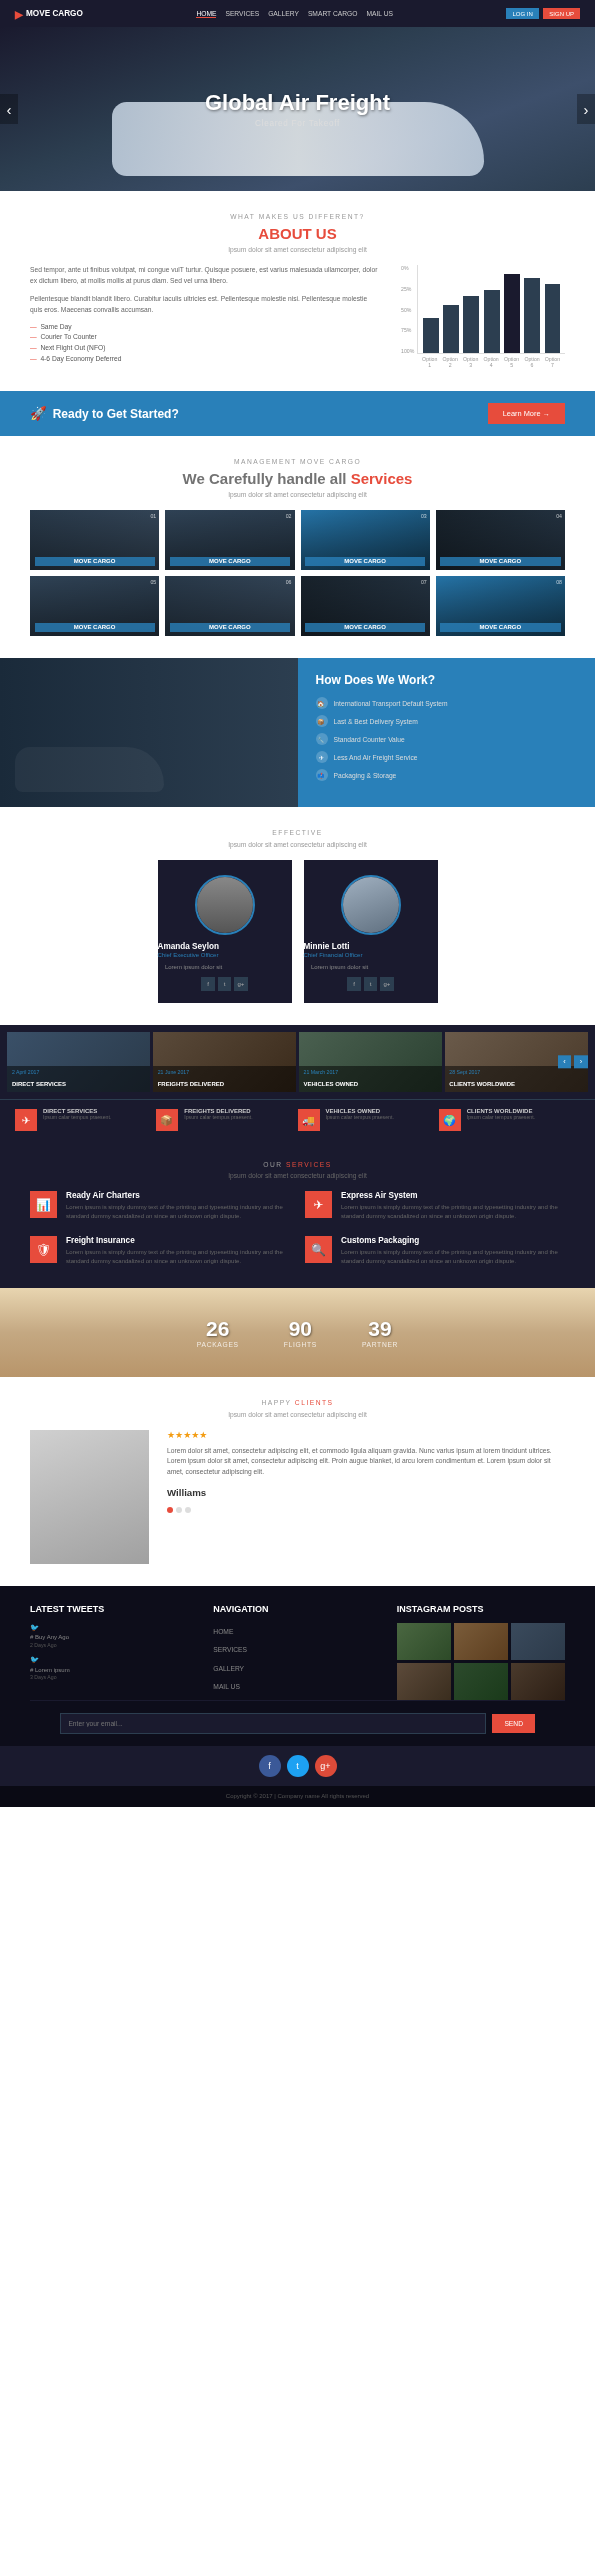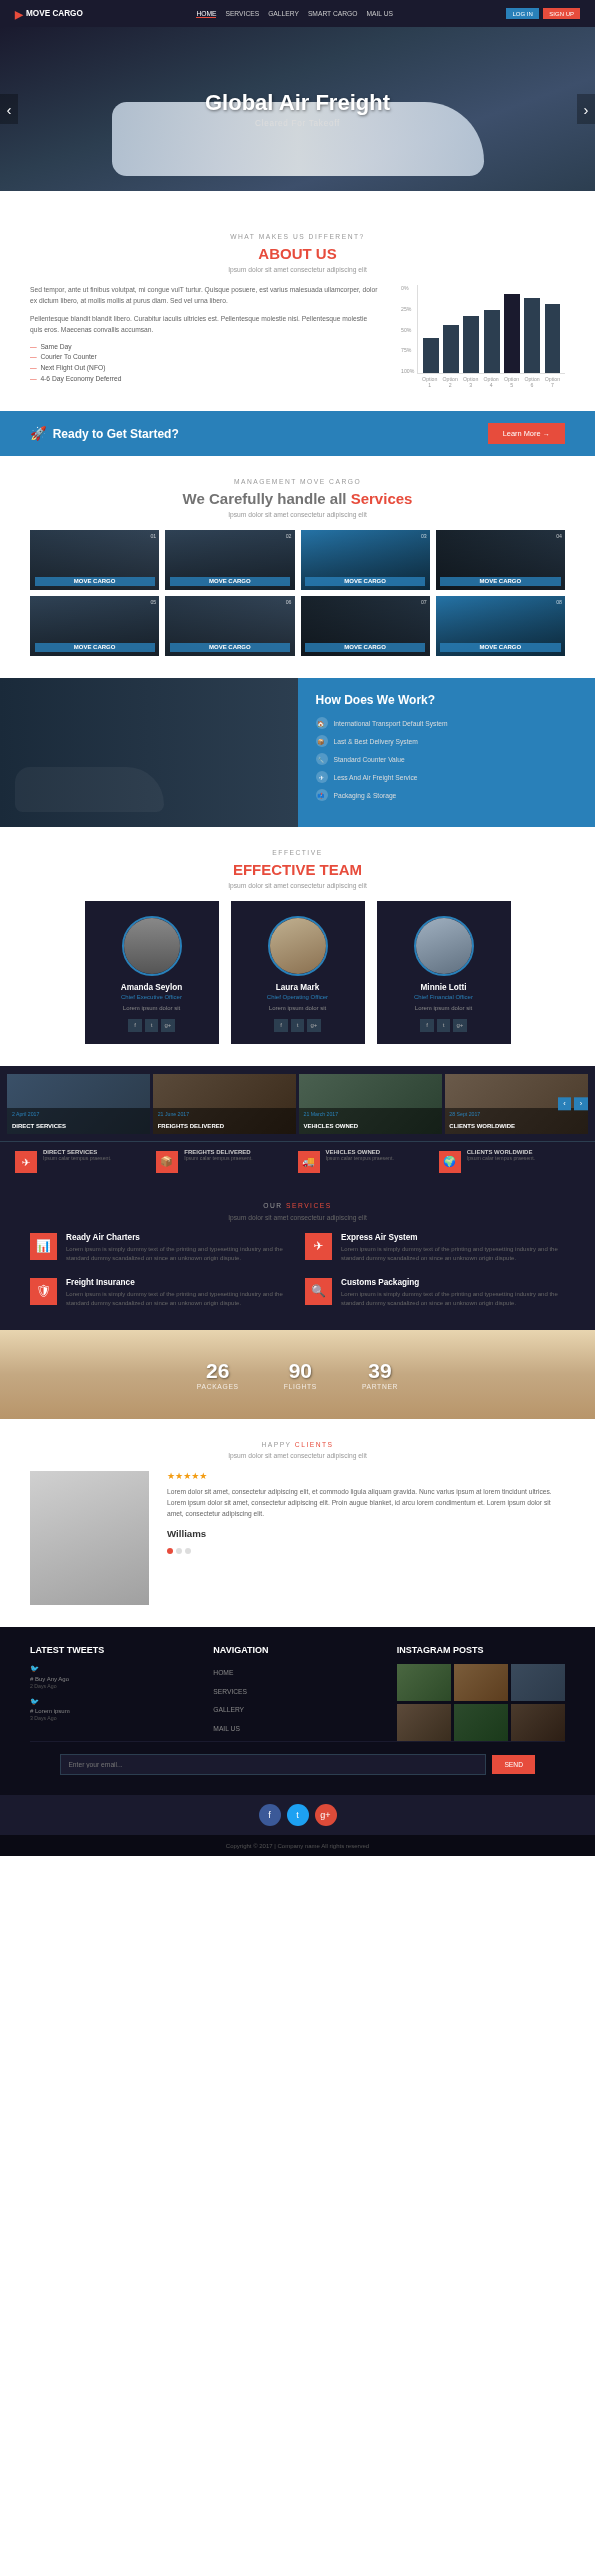--- a/index.html
+++ b/index.html
@@ -71,21 +71,21 @@
     }
     .hero-arrow-left { left: 0; }
     .hero-arrow-right { right: 0; }
 
     
     .section-label { text-align: center; color: #999; font-size: 6.7px; letter-spacing: 1.5px; text-transform: uppercase; margin-bottom: 4.5px; }
     .section-title { text-align: center; font-size: 15px; font-weight: bold; color: #333; margin-bottom: 4.5px; }
     .section-title span { color: #e74c3c; }
     .section-sub { text-align: center; color: #999; font-size: 6.7px; margin-bottom: 12px; }
 
-    .about-section { padding: 22px 30px; background: #fff; margin-top: 20px; }
+    .about-section { padding: 22px 30px; background: #fff; }
     .about-content { display: flex; gap: 22px; align-items: flex-start; }
     .about-text { flex: 1; }
     .about-text p { font-size: 6.7px; color: #666; line-height: 1.6; margin-bottom: 7.4px; }
     .about-list { list-style: none; margin-top: 7.4px; }
     .about-list li { font-size: 6.7px; color: #555; margin-bottom: 3.7px; padding-left: 10.4px; position: relative; }
     .about-list li::before { content: '—'; position: absolute; left: 0; color: #e74c3c; }
     .about-chart { width: 164px; flex-shrink: 0; }
     .chart-container { display: flex; align-items: flex-end; gap: 4.5px; height: 89px; border-left: 0.7px solid #ddd; border-bottom: 0.7px solid #ddd; padding: 0 4.5px; }
     .chart-bar { background: #2c3e50; flex: 1; }
     .chart-bar.tall { background: #1a1a2e; }
@@ -169,21 +169,21 @@
     .how-list { list-style: none; }
     .how-list li { color: #ddd; font-size: 6.7px; margin-bottom: 6px; display: flex; align-items: center; gap: 6px; }
     .how-icon { width: 12px; height: 12px; background: rgba(255,255,255,0.2); border-radius: 50%; display: flex; align-items: center; justify-content: center; font-size: 6px; color: #fff; flex-shrink: 0; }
 
     
     .team-section { padding: 22px 30px; background: #fff; }
     .team-grid { display: flex; gap: 12px; justify-content: center; margin-top: 12px; }
     .team-card {
       background: #1a1a2e;
       width: 134px;
-      text-align: center;
+      text-align: left;
       padding-bottom: 12px;
     }
     .team-avatar-wrap {
       width: 60px;
       height: 60px;
       border-radius: 50%;
       margin: -15px auto 7.4px;
       border: 2.2px solid #2980b9;
       overflow: hidden;
       background: #ccc;
@@ -259,21 +259,21 @@
     .client-photo-inner { width: 100%; height: 100%; background: linear-gradient(160deg, #d0d0d0 0%, #a0a0a0 100%); }
     .client-testimonial { flex: 1; }
     .client-stars { color: #f39c12; font-size: 9px; margin-bottom: 6px; }
     .client-text { font-size: 6.7px; color: #666; line-height: 1.6; margin-bottom: 9px; }
     .client-name { font-size: 9.7px; font-weight: bold; color: #333; }
     .client-dots { display: flex; gap: 3px; margin-top: 9px; }
     .client-dot { width: 6px; height: 6px; border-radius: 50%; background: #ddd; }
     .client-dot.active { background: #e74c3c; }
 
     
-    .footer { background: #0d0d1a; padding: 18px 30px 8px; }
+    .footer { background: #0d0d1a; padding: 18px 30px 0; }
     .footer-grid { display: grid; grid-template-columns: 1fr 1fr 1fr; gap: 15px; }
     .footer-col-title { color: #fff; font-size: 9px; font-weight: bold; margin-bottom: 9px; text-transform: uppercase; }
     .tweet-item { margin-bottom: 7.4px; }
     .tweet-icon { color: #2980b9; font-size: 7.4px; margin-bottom: 1.5px; }
     .tweet-text { color: #888; font-size: 6px; line-height: 1.4; }
     .tweet-time { color: #555; font-size: 5.2px; }
     .nav-links { list-style: none; }
     .nav-links li { margin-bottom: 4.5px; }
     .nav-links a { color: #888; font-size: 6.7px; text-decoration: none; text-transform: uppercase; }
     .instagram-grid { display: grid; grid-template-columns: repeat(3, 1fr); gap: 3px; }
@@ -476,46 +476,29 @@
       <li>
         <div class="how-icon">📫</div>
         <span>Packaging &amp; Storage</span>
       </li>
     </ul>
   </div>
 </section>
 
 <section class="team-section">
   <p class="section-label">EFFECTIVE</p>
-  <h2 class="section-title">
-    <span>EFFECTIVE</span> <span style="color:#e74c3c">TEAM</span>
-  </h2>
   <p class="section-sub">Ipsum dolor sit amet consectetur adipiscing elit</p>
   <div class="team-grid">
     <div class="team-card">
       <div class="team-top-bar"></div>
       <div class="team-avatar-wrap">
         <div class="team-avatar-inner"></div>
       </div>
       <div class="team-name">Amanda Seylon</div>
       <div class="team-role">Chief Executive Officer</div>
-      <div class="team-desc">Lorem ipsum dolor sit</div>
-      <div class="team-social">
-        <div class="team-social-icon">f</div>
-        <div class="team-social-icon">t</div>
-        <div class="team-social-icon">g+</div>
-      </div>
-    </div>
-    <div class="team-card">
-      <div class="team-top-bar"></div>
-      <div class="team-avatar-wrap">
-        <div class="team-avatar-inner" style="background: linear-gradient(160deg, #c0b090 0%, #8a7050 100%);"></div>
-      </div>
-      <div class="team-name">Laura Mark</div>
-      <div class="team-role">Chief Operating Officer</div>
       <div class="team-desc">Lorem ipsum dolor sit</div>
       <div class="team-social">
         <div class="team-social-icon">f</div>
         <div class="team-social-icon">t</div>
         <div class="team-social-icon">g+</div>
       </div>
     </div>
     <div class="team-card">
       <div class="team-top-bar"></div>
       <div class="team-avatar-wrap">

